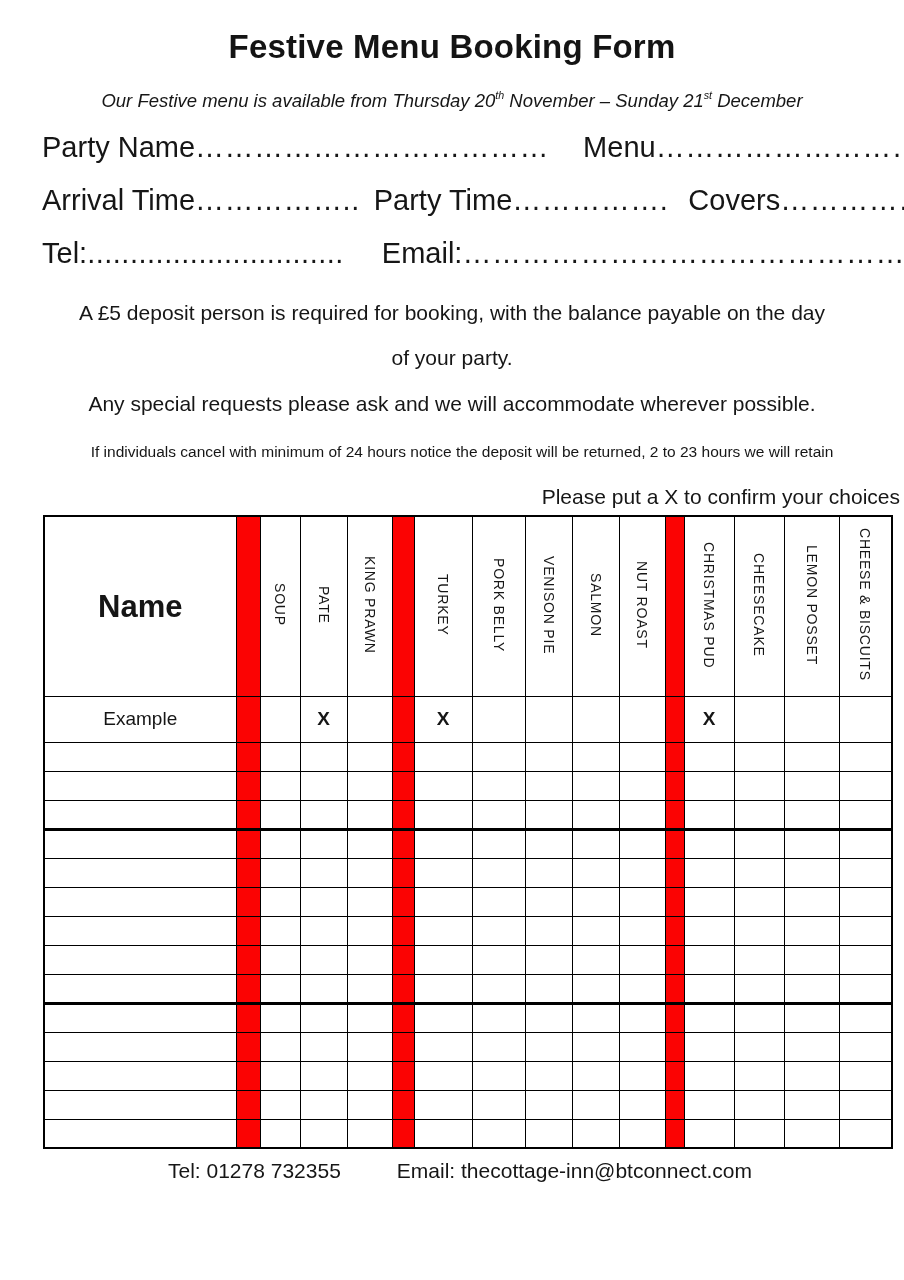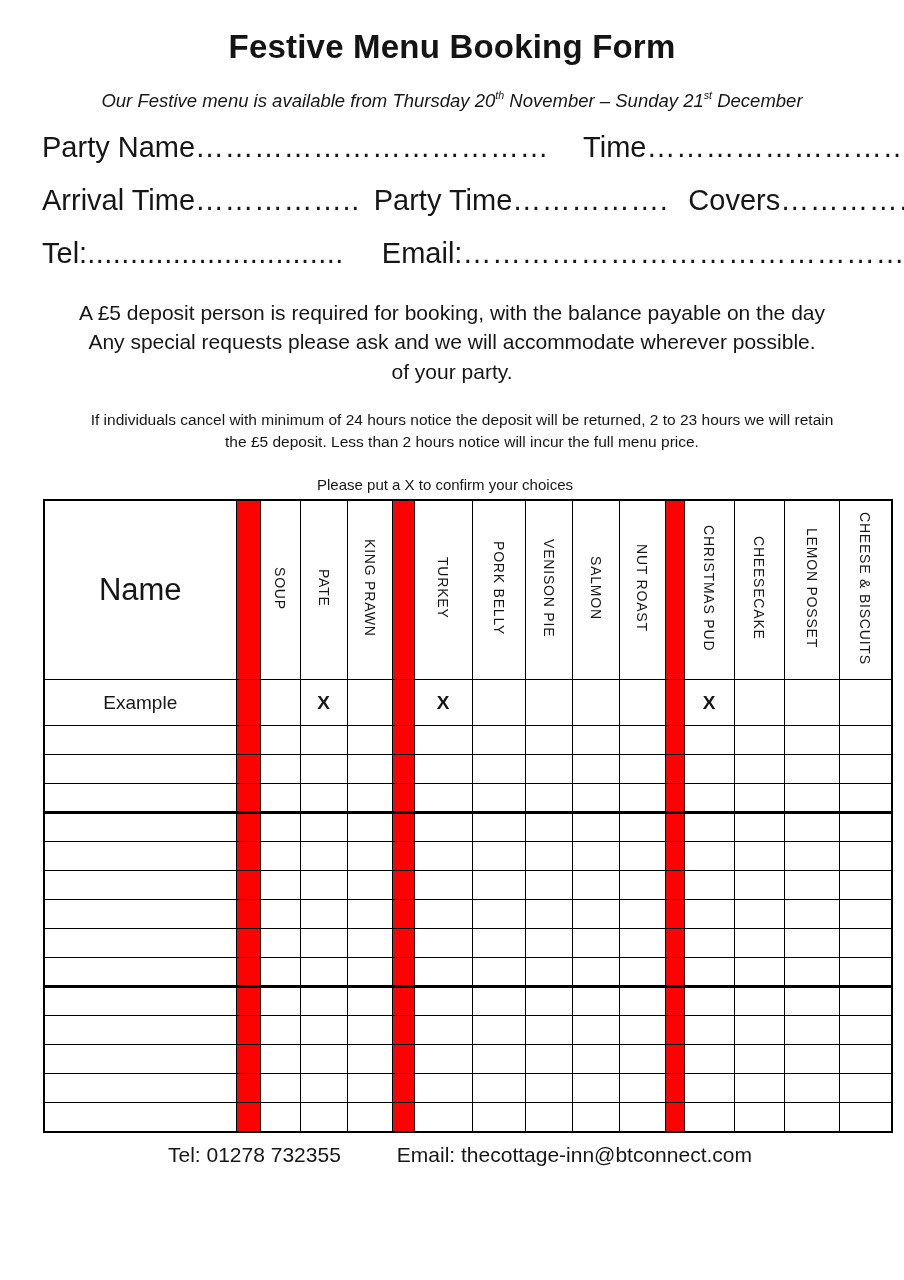--- a/index.html
+++ b/index.html
@@ -39,51 +39,51 @@
   .g-seated { width: 14px; }
   .g-covers { width: 20px; }
   .g-email  { width: 38px; }
 
   .notice-big {
     margin: 24px 0 0 0;
     text-align: center;
     font-size: 21px;
     line-height: 1.42;
   }
-  .notice-big p { margin: 0; white-space: nowrap; }
+  .notice-big p { margin: 16px; white-space: nowrap; }
   .notice-small {
     margin: 22px 0 0 0;
     text-align: center;
     font-size: 15.5px;
     line-height: 1.45;
   }
   .notice-small p { margin: 0; white-space: nowrap; padding-left: 20px; }
 
   .instruction {
-    margin: 22px 14px 0 0;
-    text-align: center;
-    font-size: 15px;
+    margin: 22px 4px 0 0;
+    text-align: right;
+    font-size: 21px;
   }
 
   table.choices {
     margin: 6px 0 0 43px;
     border-collapse: collapse;
     table-layout: fixed;
     width: 848px;
     border: 2px solid #000;
   }
   .choices th, .choices td {
     border: 1px solid #000;
     padding: 0;
     overflow: hidden;
   }
   .choices thead tr { height: 180px; }
   .name-head {
     font-size: 31px;
-    font-weight: 400;
+    font-weight: 700;
     text-align: center;
     vertical-align: middle;
   }
   .food-head {
     text-align: center;
     vertical-align: middle;
     font-weight: 400;
   }
   .vtext {
     display: inline-block;
@@ -118,36 +118,35 @@
 </head>
 <body>
 
 <div class="page">
 
   <h1 class="form-title">Festive Menu Booking Form</h1>
 
   <p class="subtitle"><span>Our Festive menu is available from Thursday 20</span><sup>th</sup><span> November – Sunday 21</span><sup>st</sup><span> December</span></p>
 
   <div class="fields">
-    <div class="field-line"><span>Party Name</span><span class="dots">………………………………</span><span class="gap g-date"></span><span>Time</span><span class="dots">………………………………………….</span></div>
+    <div class="field-line"><span>Party Name</span><span class="dots">………………………………</span><span class="gap g-date"></span><span>Menu</span><span class="dots">………………………………………….</span></div>
 
     <div class="field-line"><span>Arrival Time</span><span class="dots">……………..</span><span class="gap g-seated"></span><span>Party Time</span><span class="dots">…………….</span><span class="gap g-covers"></span><span>Covers</span><span class="dots">…………………..</span></div>
 
     <div class="field-line"><span>Tel:</span><span class="dots">..............................</span><span class="gap g-email"></span><span>Email:</span><span class="dots">……………………………………………………………………..</span></div>
   </div>
 
   <div class="notice-big">
     <p>A £5 deposit person is required for booking, with the balance payable on the day</p>
+    <p>of your party.</p>
     <p>Any special requests please ask and we will accommodate wherever possible.</p>
-    <p>of your party.</p>
   </div>
 
   <div class="notice-small">
     <p>If individuals cancel with minimum of 24 hours notice the deposit will be returned, 2 to 23 hours we will retain</p>
-    <p>the £5 deposit. Less than 2 hours notice will incur the full menu price.</p>
   </div>
 
   <p class="instruction">Please put a X to confirm your choices</p>
 
   <table class="choices">
       <colgroup>
         <col style="width: 192px;">
         <col style="width: 24px;">
         <col style="width: 40px;">
         <col style="width: 47px;">

